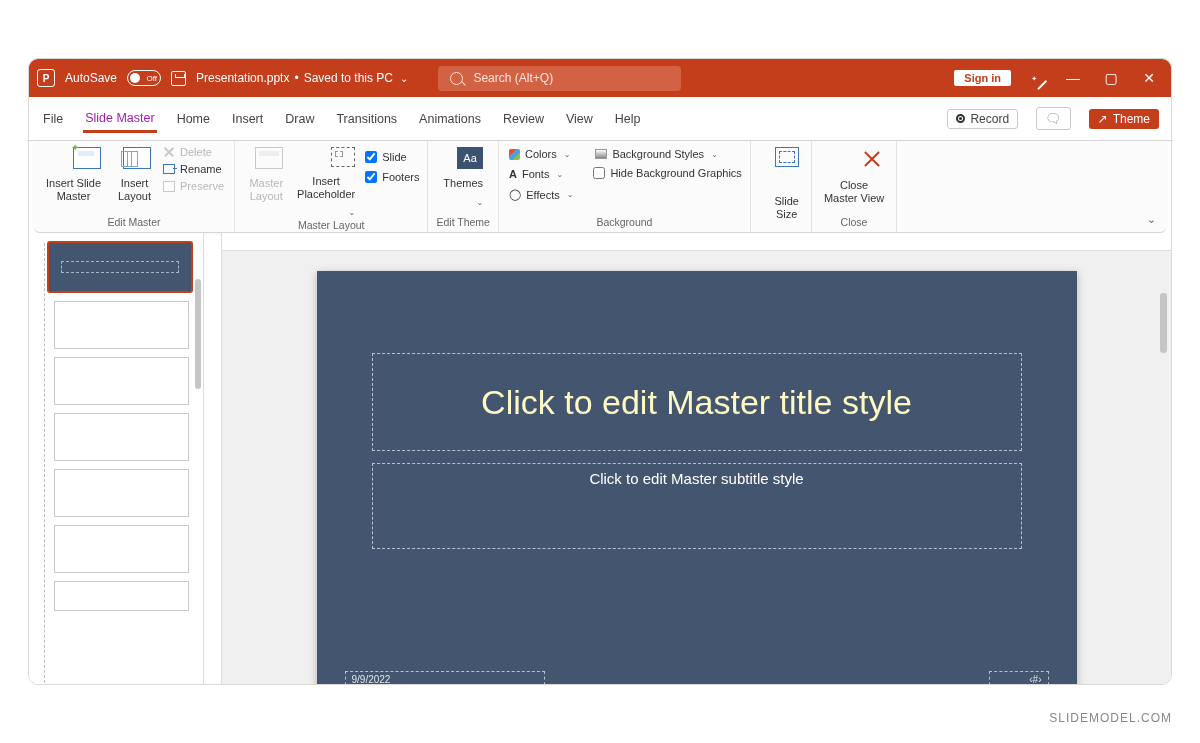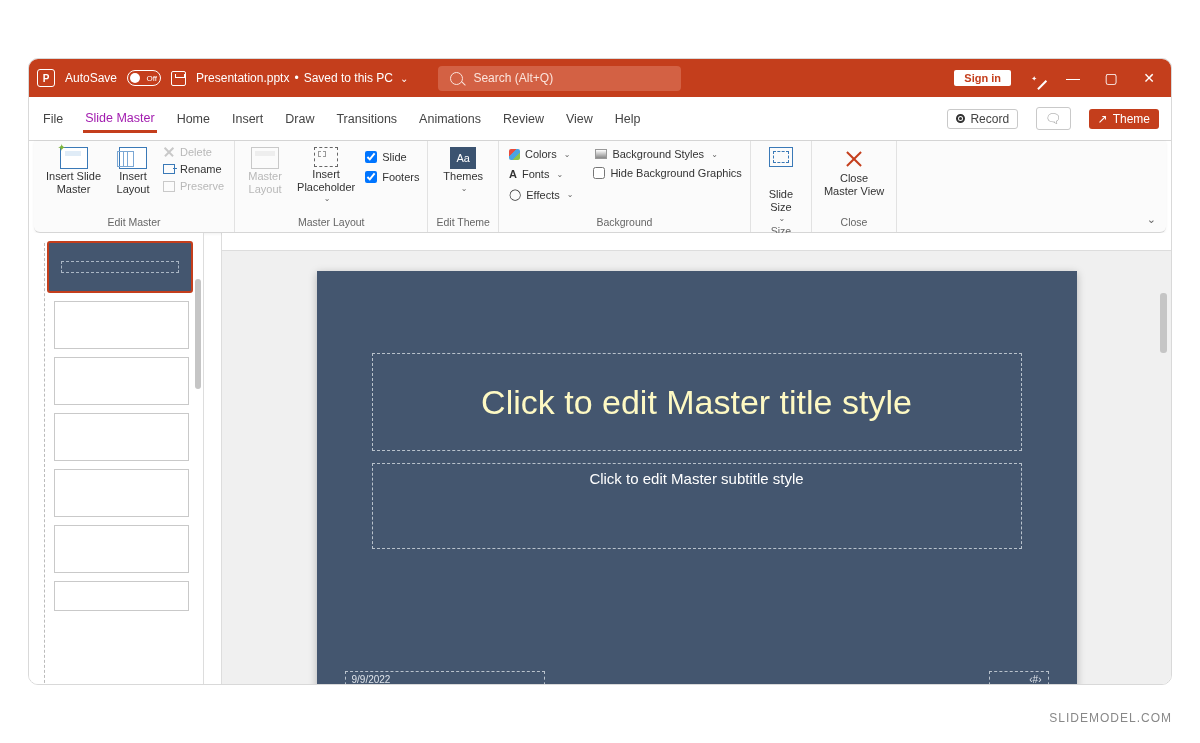--- a/index.html
+++ b/index.html
@@ -32,21 +32,21 @@
   .rec-dot{width:9px;height:9px;border:2px solid #333;border-radius:50%;display:inline-block;position:relative;}
   .rec-dot::after{content:"";width:3px;height:3px;background:#333;border-radius:50%;position:absolute;top:1px;left:1px;}
   .comment-btn{border:1px solid #c9c9c9;border-radius:3px;padding:3px 8px;color:#999;font-size:13px;}
   .share-btn{background:#c43e1c;color:#fff;border-radius:3px;padding:3px 9px;display:flex;align-items:center;gap:5px;font-size:12px;}
   
   .ribbon{background:#fbfbfb;height:92px;border-bottom:1px solid #d6d6d6;display:flex;position:relative;box-shadow:0 1px 3px rgba(0,0,0,0.06);border-radius:0 0 6px 6px;margin:0 5px;}
   .rgroup{border-right:1px solid #e2e2e2;display:flex;flex-direction:column;align-items:center;padding:4px 8px 2px;}
   .rgroup:last-of-type{border-right:none;}
   .rgroup-body{flex:1;display:flex;align-items:flex-start;gap:6px;}
   .rgroup-label{font-size:10.5px;color:#666;padding-bottom:2px;}
-  .vbtn{display:flex;flex-direction:column;align-items:center;justify-content:flex-start;gap:1px;font-size:11px;color:#333;padding:2px 4px;text-align:center;line-height:1.15;min-width:44px;}
+  .vbtn{display:flex;flex-direction:column;align-items:flex-end;justify-content:flex-start;gap:8px;font-size:11px;color:#333;padding:2px 4px;text-align:center;line-height:1.15;min-width:44px;}
   .vbtn.disabled{color:#b8b8b8;}
   .rowbtns{display:flex;flex-direction:column;gap:3px;font-size:11px;color:#333;}
   .rowbtn{display:flex;align-items:center;gap:5px;padding:1px 2px;}
   .rowbtn.disabled{color:#b8b8b8;}
   .chk{display:flex;align-items:center;gap:5px;font-size:11px;color:#333;}
   .chk input{width:12px;height:12px;}
   .ico{display:inline-block;}
   .ico-slide{width:28px;height:22px;border:1.5px solid #3a79b7;background:#fff;position:relative;}
   .ico-slide.star::after{content:"✦";position:absolute;color:#7bb33a;font-size:10px;top:-6px;left:-3px;}
   .ico-slide.ins::before{content:"";position:absolute;left:4px;top:3px;width:16px;height:5px;background:#e0ecf7;}

